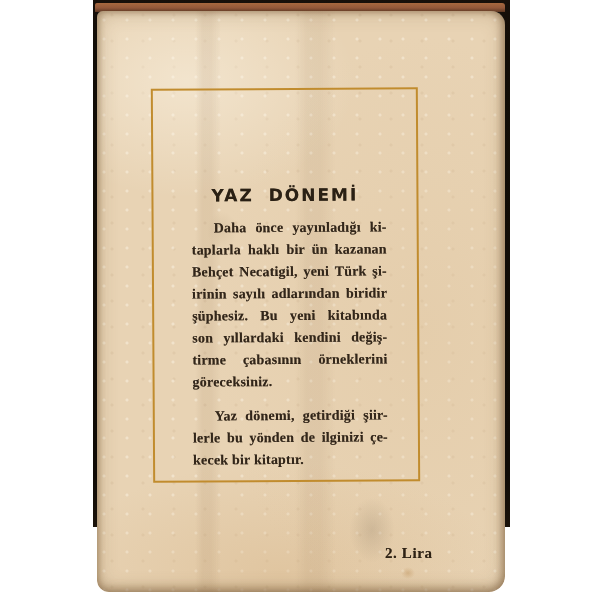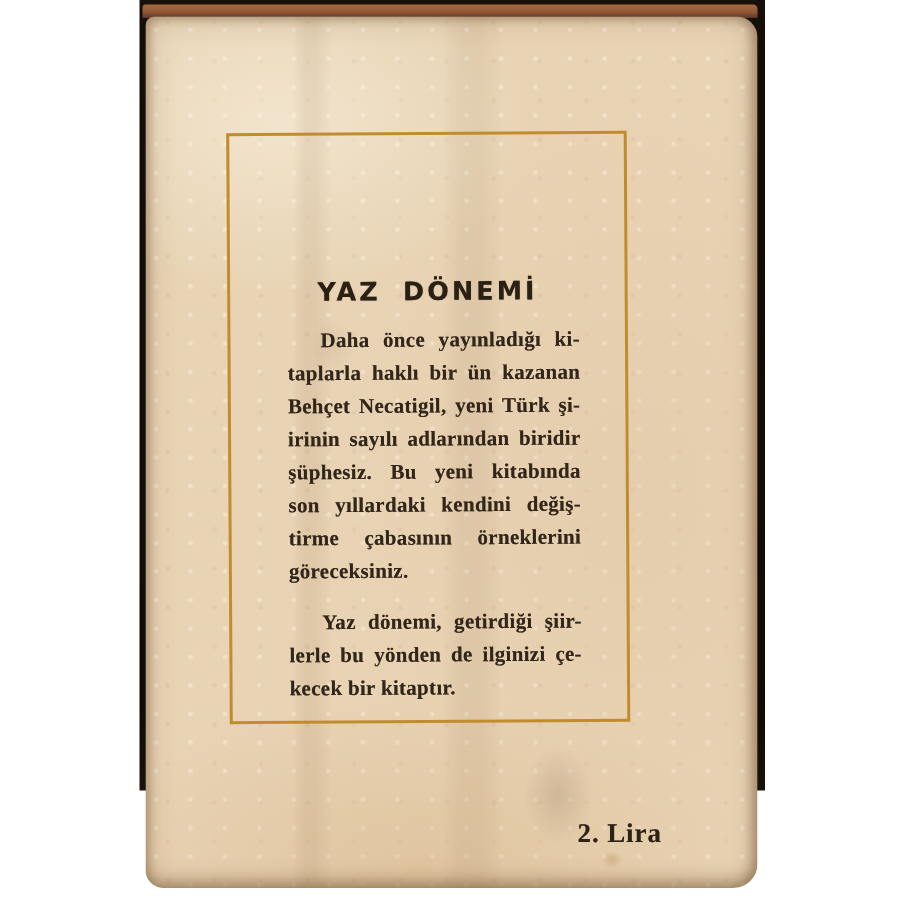--- a/index.html
+++ b/index.html
@@ -117,21 +117,21 @@
     text-align: justify;
     text-align-last: justify;
   }
   .line.indent { text-indent: 22px; }
   .line.last   { text-align-last: left; }
 
   .price {
     position: absolute;
     left: 288px; top: 534px;
     font-family: "Liberation Serif", serif;
-    font-size: 18px;
+    font-size: 15px;
     font-weight: bold;
     letter-spacing: 0.6px;
     color: #2e2215;
     text-shadow: 0 0 0.4px rgba(45,32,18,0.5);
   }
 </style>
 </head>
 <body>
 
 <div class="scene">

